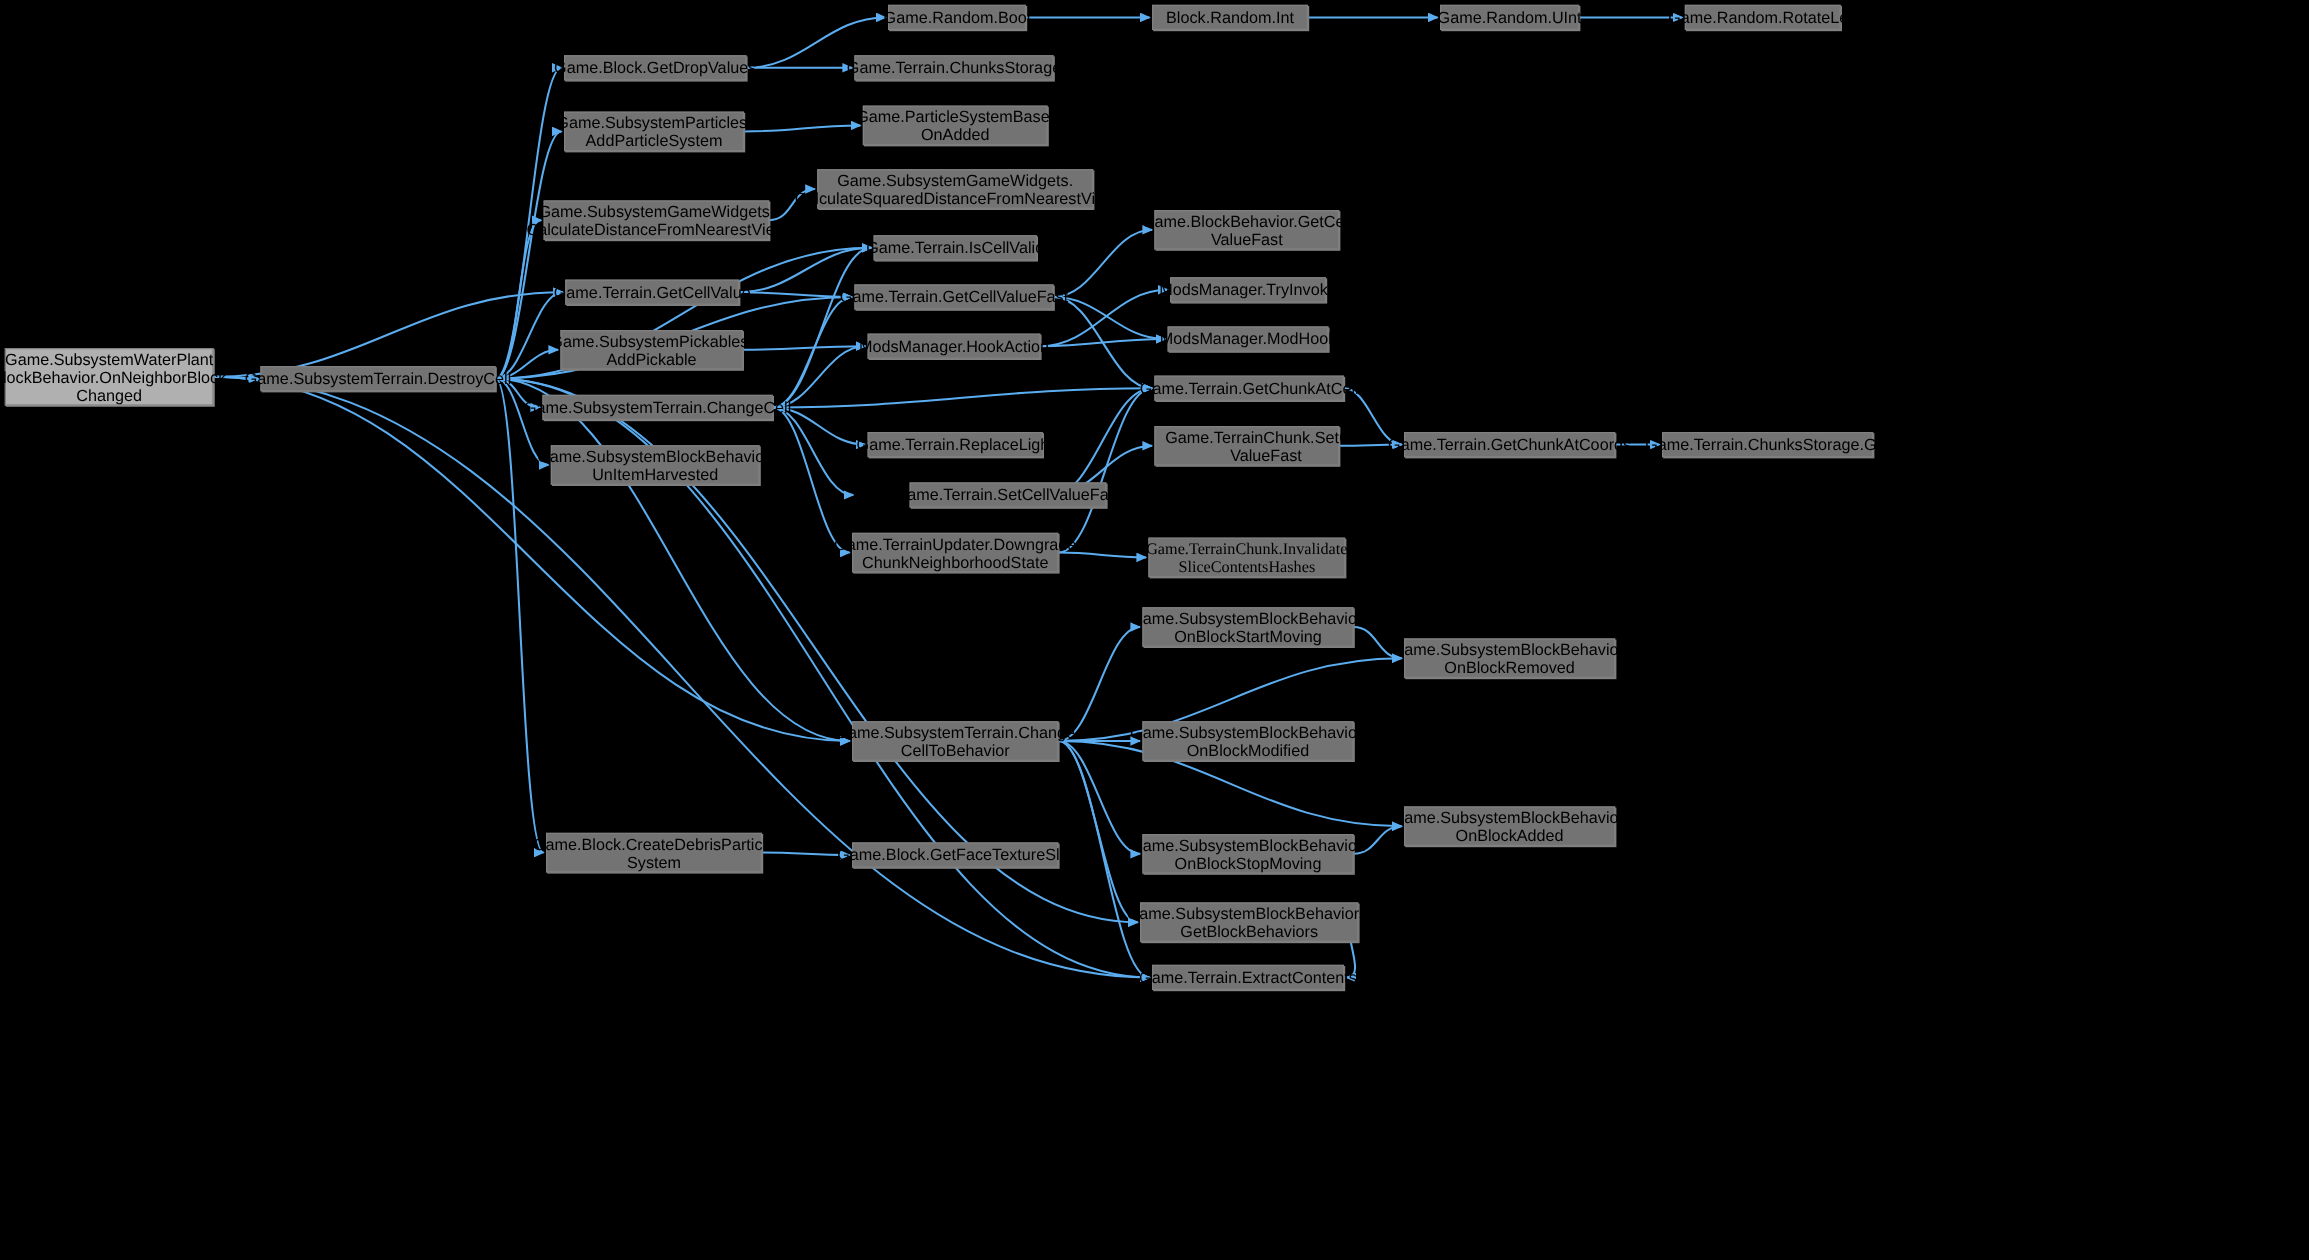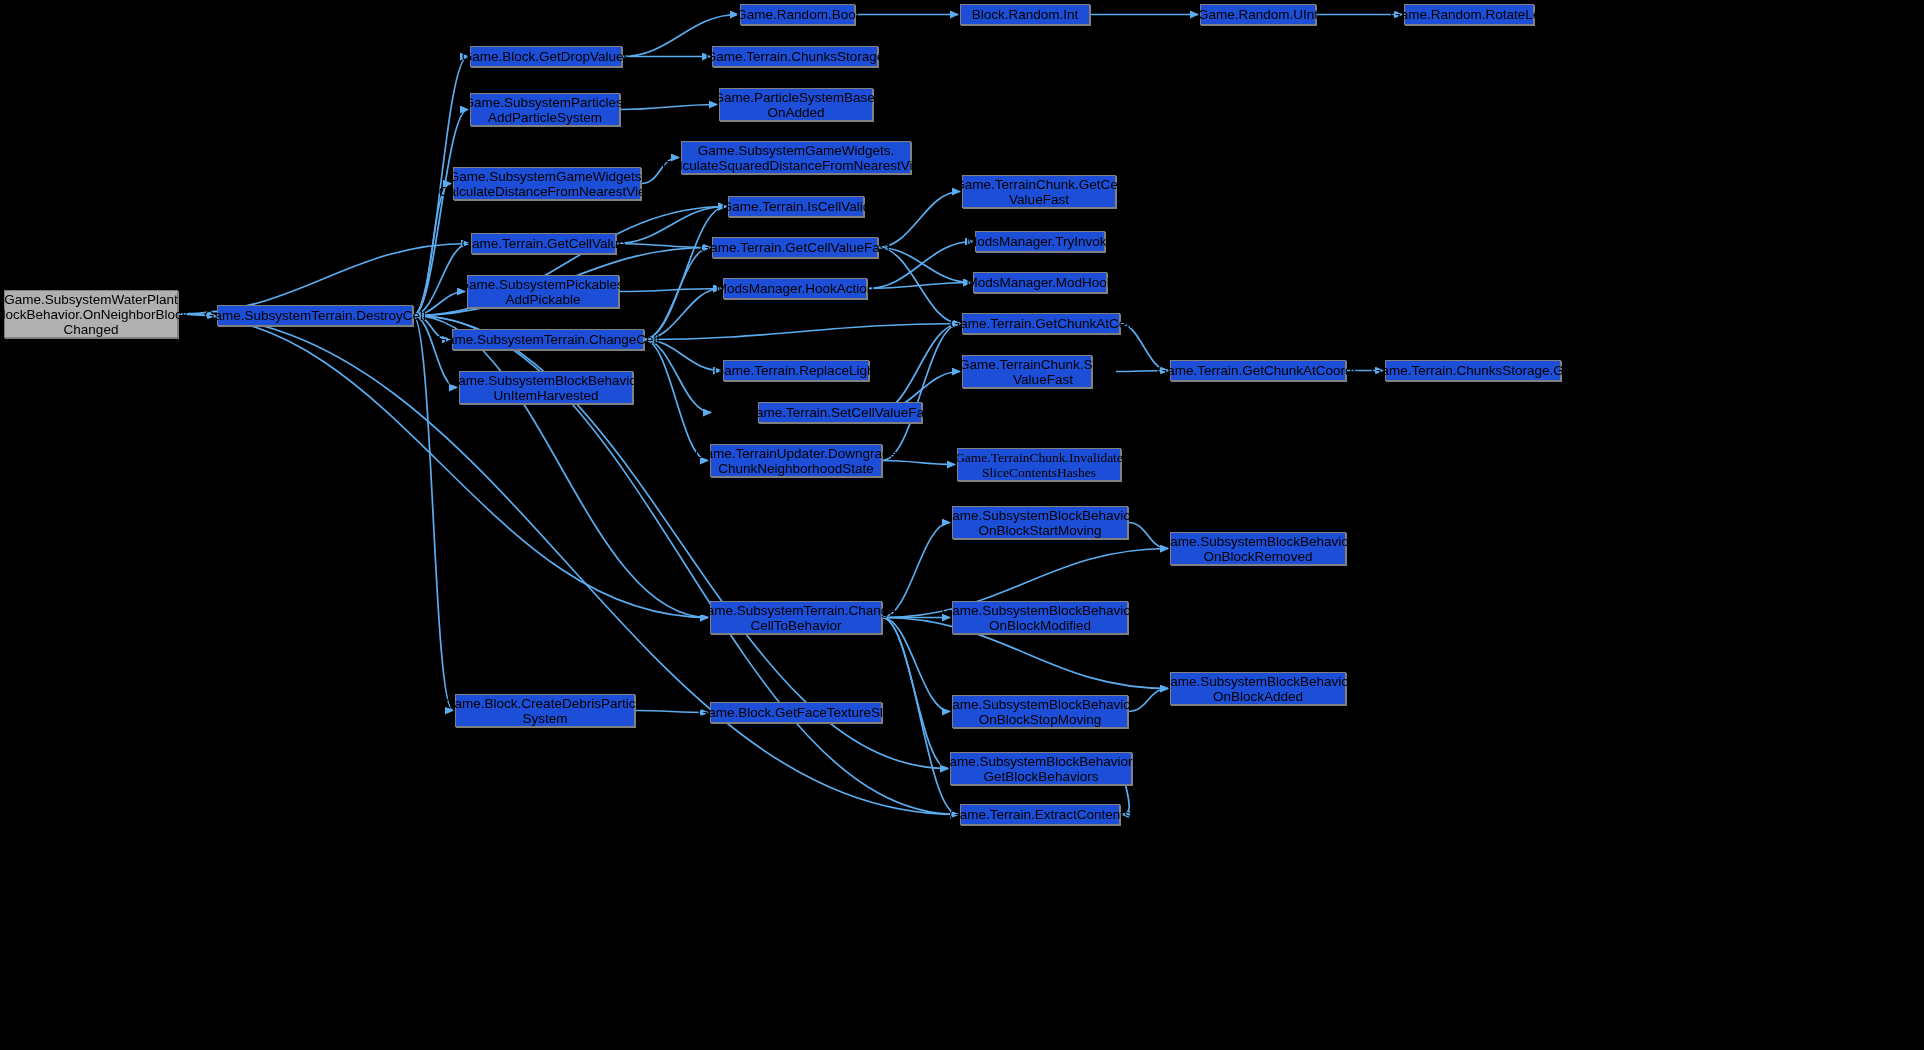--- a/index.html
+++ b/index.html
@@ -1,19 +1,19 @@
 <!DOCTYPE html>
 <html><head>
 <meta charset="utf-8">
 <style>
   html,body{margin:0;padding:0;background:#000;}
   #canvas{position:relative;width:1924px;height:1050px;background:#000;
           font-family:"Liberation Sans",sans-serif;overflow:hidden;}
   svg.edges{position:absolute;left:0;top:0;width:1924px;height:1050px;pointer-events:none;}
-  .node{position:absolute;box-sizing:border-box;background:#1d4ed8;
+  .node{position:absolute;box-sizing:border-box;background:#737373;
         border:1px solid #808080;box-shadow:1px 1px 0 0 #808080;
         color:#000;font-size:13.5px;line-height:15px;
         display:flex;align-items:center;justify-content:center;
         text-align:center;padding:1px 4px;white-space:pre-line;}
   .node.root{background:#b0b0b0;}
 </style>
 </head>
 <body>
 
 <div id="canvas">
@@ -110,26 +110,26 @@
       <div class="node" style="left: 728px; top: 196px; width: 136px; height: 21px;">Game.Terrain.IsCellValid</div>
       <div class="node" style="left: 712px; top: 237px; width: 166px; height: 21px;">Game.Terrain.GetCellValueFast</div>
       <div class="node" style="left: 723px; top: 278px; width: 144px; height: 21px;">ModsManager.HookAction</div>
       <div class="node" style="left: 723px; top: 360px; width: 146px; height: 21px;">Game.Terrain.ReplaceLight</div>
       <div class="node" style="left: 713px; top: 402px; width: 164px; height: 21px; margin-left: 45px;">Game.Terrain.SetCellValueFast</div>
       <div class="node" style="left: 710px; top: 444px; width: 172px; height: 33px;">Game.TerrainUpdater.Downgrade
 ChunkNeighborhoodState</div>
       <div class="node" style="left: 710px; top: 601px; width: 172px; height: 33px;">Game.SubsystemTerrain.Change
 CellToBehavior</div>
       <div class="node" style="left: 710px; top: 702px; width: 172px; height: 21px;">Game.Block.GetFaceTextureSlot</div>
-      <div class="node" style="left: 962px; top: 175px; width: 154px; height: 33px;">Game.TerrainChunk.GetCell
+      <div class="node" style="left: 962px; top: 175px; width: 154px; height: 33px;">Game.BlockBehavior.GetCell
 ValueFast</div>
       <div class="node" style="left: 975px; top: 231px; width: 130px; height: 21px;">ModsManager.TryInvoke</div>
       <div class="node" style="left: 973px; top: 272px; width: 134px; height: 21px;">ModsManager.ModHook</div>
       <div class="node" style="left: 962px; top: 313px; width: 158px; height: 21px;">Game.Terrain.GetChunkAtCell</div>
-      <div class="node" style="left: 962px; top: 355px; width: 130px; height: 33px; padding-left: 36px;">Game.TerrainChunk.SetCell
+      <div class="node" style="left: 962px; top: 355px; width: 154px; height: 33px; padding-left: 36px;">Game.TerrainChunk.SetCell
 ValueFast</div>
       <div class="node" style="left: 957px; top: 448px; width: 164px; height: 33px; font-family: Liberation Serif, serif;">Game.TerrainChunk.Invalidate
 SliceContentsHashes</div>
       <div class="node" style="left: 952px; top: 506px; width: 176px; height: 33px;">Game.SubsystemBlockBehavior.
 OnBlockStartMoving</div>
       <div class="node" style="left: 952px; top: 601px; width: 176px; height: 33px;">Game.SubsystemBlockBehavior.
 OnBlockModified</div>
       <div class="node" style="left: 952px; top: 695px; width: 176px; height: 33px;">Game.SubsystemBlockBehavior.
 OnBlockStopMoving</div>
       <div class="node" style="left: 950px; top: 752px; width: 182px; height: 33px;">Game.SubsystemBlockBehaviors.

